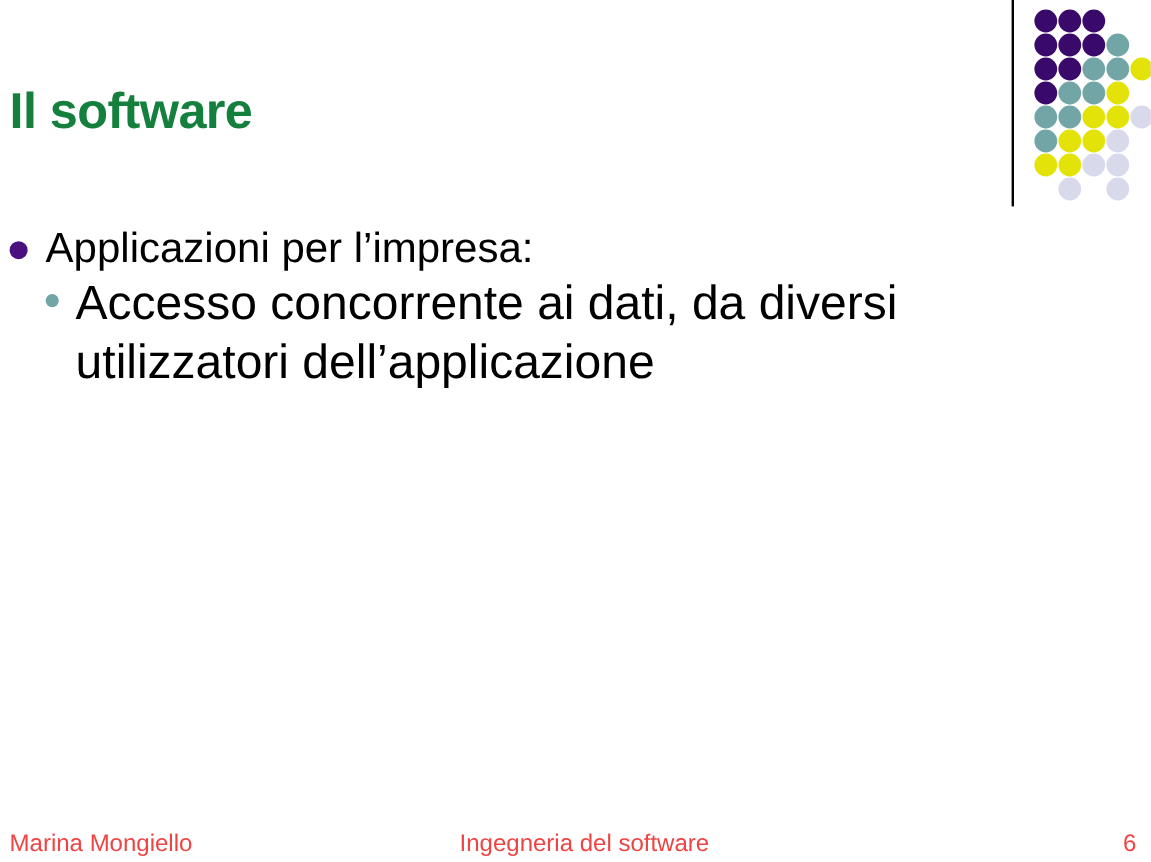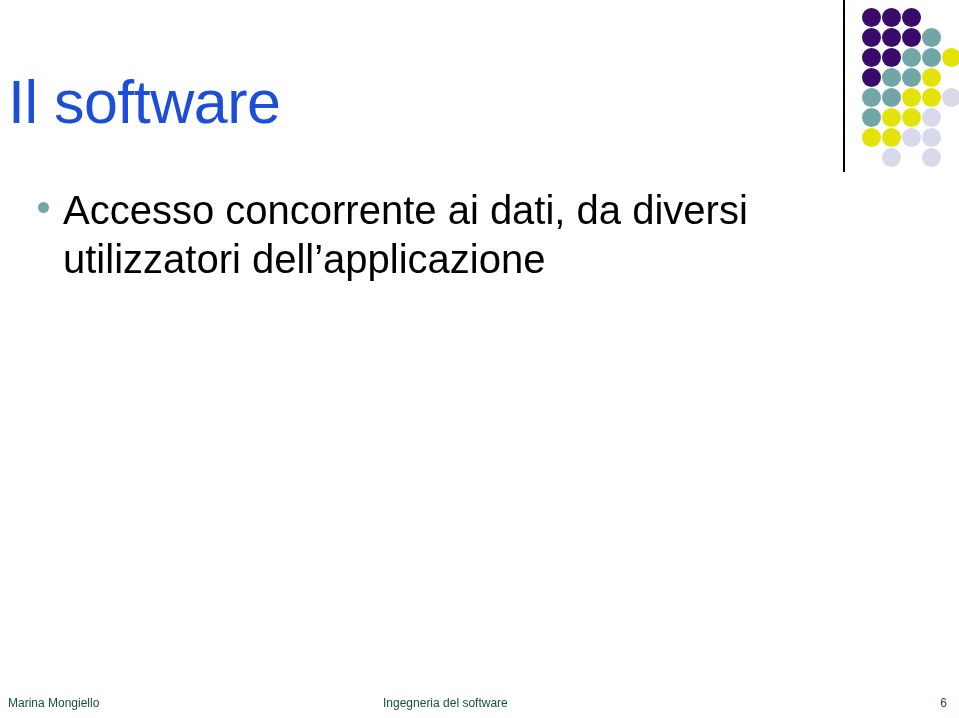--- a/index.html
+++ b/index.html
@@ -43,23 +43,23 @@
     width: 2px;
     height: 172px;
     background: #000000;
   }
 
   
   #slide-title {
     position: absolute;
     left: 8px;
     top: 72px;
-    font-size: 61px;
-    font-weight: normal;
-    color: #1d4ed8;
+    font-size: 42px;
+    font-weight: bold;
+    color: #15803d;
     letter-spacing: -0.5px;
     line-height: 1.0;
     white-space: nowrap;
   }
 
   
   #body-content {
     position: absolute;
     left: 0px;
     top: 186px;
@@ -112,22 +112,22 @@
 
   
   #footer {
     position: absolute;
     left: 0px;
     top: 692px;
     width: 959px;
     height: 22px;
     display: flex;
     align-items: center;
-    font-size: 12px;
-    color: #14532d;
+    font-size: 20px;
+    color: #ef4444;
     text-decoration: underline;
   }
   #footer-author {
     position: absolute;
     left: 8px;
   }
   #footer-center {
     position: absolute;
     left: 383px;
   }
@@ -173,20 +173,24 @@
       <span class="dot" style="width: 19px; height: 19px; left: 20px; top: 120px; background: rgb(227, 227, 9);"></span>
       <span class="dot" style="width: 19px; height: 19px; left: 40px; top: 120px; background: rgb(217, 217, 236);"></span>
       <span class="dot" style="width: 19px; height: 19px; left: 60px; top: 120px; background: rgb(217, 217, 236);"></span>
       <span class="dot" style="width: 19px; height: 19px; left: 20px; top: 140px; background: rgb(217, 217, 236);"></span>
       <span class="dot" style="width: 19px; height: 19px; left: 60px; top: 140px; background: rgb(217, 217, 236);"></span>
     </div>
 
   <div id="slide-title">Il software</div>
 
   <div id="body-content">
+      <div class="bullet-row lvl1">
+        <span class="marker" style="background: rgb(74, 16, 128);"></span>
+        <span class="btext">Applicazioni per l’impresa:</span>
+      </div>
       <div class="bullet-row lvl2">
         <span class="marker" style="background: rgb(114, 166, 166);"></span>
         <span class="btext">Accesso concorrente ai dati, da diversi utilizzatori dell’applicazione</span>
       </div>
     </div>
 
   <div id="footer">
     <span id="footer-author">Marina Mongiello</span>
     <span id="footer-center">Ingegneria del software</span>
     <span id="footer-page">6</span>

